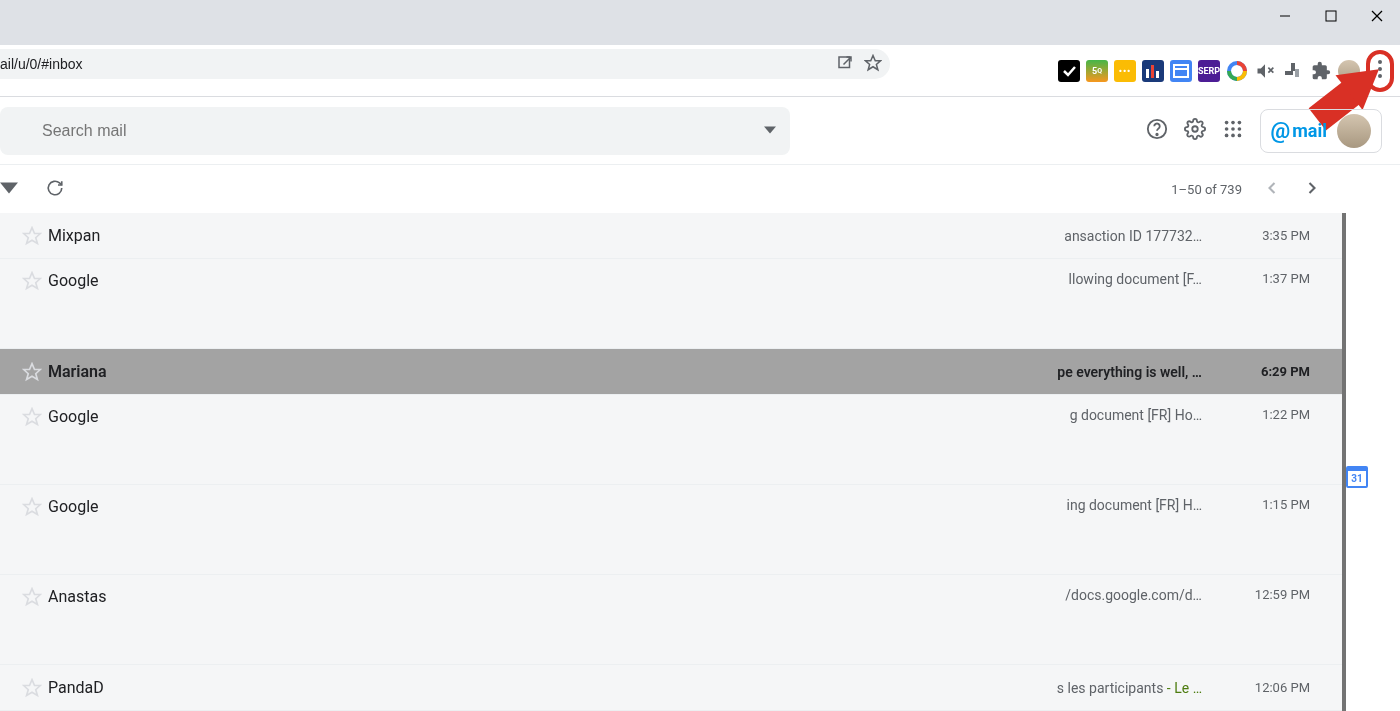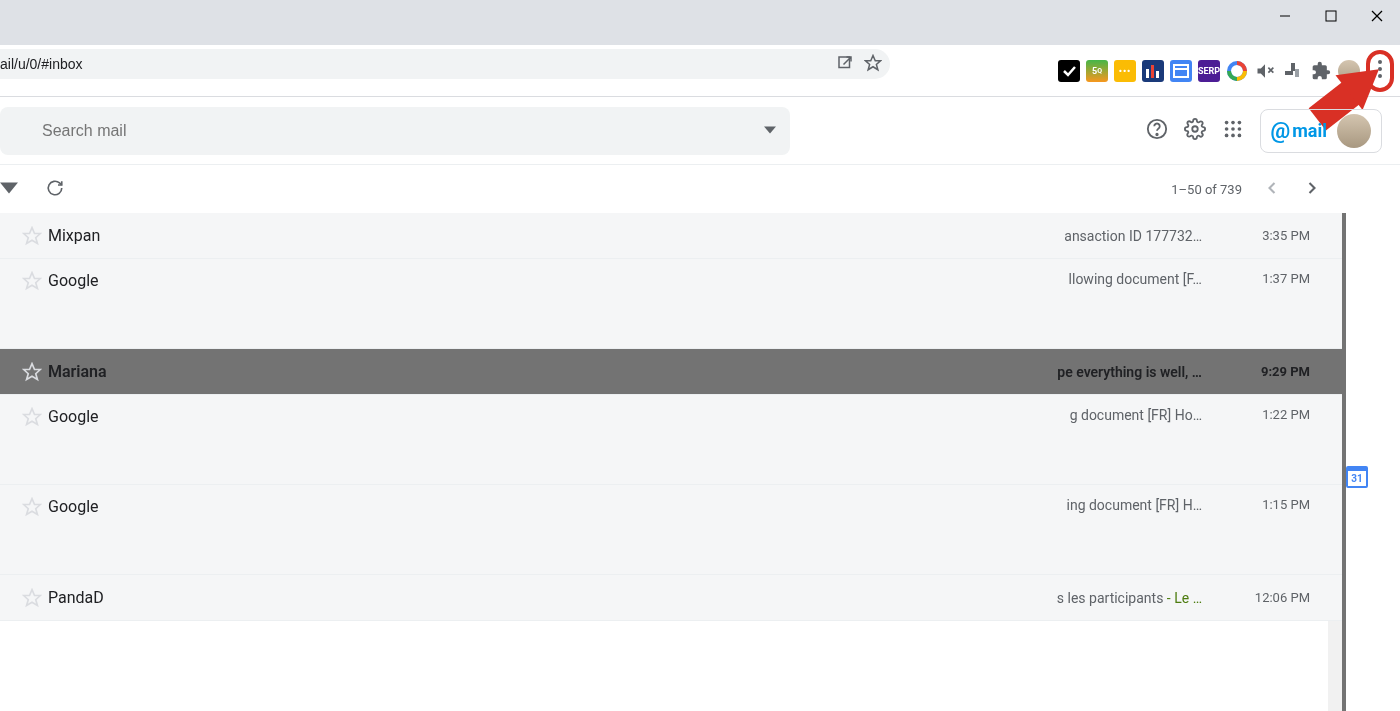--- a/index.html
+++ b/index.html
@@ -48,21 +48,21 @@
   .tb-left { display: flex; align-items: center; gap: 28px; position: absolute; left: 0; }
   .tb-left svg { width: 18px; height: 18px; }
   .tb-right { margin-left: auto; display: flex; align-items: center; gap: 20px; padding-right: 50px; }
   .tb-right svg { width: 20px; height: 20px; }
   .page-count { font-size: 13px; color: #5f6368; }
 
   
   .gm-body { display: flex; height: calc(711px - 45px - 38px - 68px - 48px); }
   .gm-list { flex: 1; position: relative; overflow: hidden; }
   .mail-row { height: 46px; display: flex; align-items: center; border-bottom: 1px solid #eceff1; padding: 0 20px 0 0; position: relative; background: #f5f6f7; }
-  .mail-row.unread { background: #737373; }
+  .mail-row.unread { background: #a3a3a3; }
   .mail-row.tall { height: 90px; align-items: flex-start; padding-top: 12px; }
   .star-cell { width: 48px; display:flex; justify-content:center; color: #dadce0; position:absolute; left:8px; }
   .star-cell svg { width: 20px; height: 20px; }
   .sender { position:absolute; left: 48px; font-size: 16px; color: #202124; white-space: nowrap; overflow:hidden; max-width: 60px;}
   .mail-row.unread .sender { font-weight: 600;}
   .snippet { position:absolute; right: 140px; font-size: 14px; color: #5f6368; white-space: nowrap; max-width: 180px; overflow:hidden; text-align:right;}
   .mail-row.unread .snippet { color:#202124; font-weight:600;}
   .snippet .light { color: #4d7c0f; font-weight:400;}
   .time { position:absolute; right: 32px; font-size: 13px; color: #5f6368; text-align: center; }
   .mail-row.unread .time { font-weight: 700; color:#202124;}
@@ -290,41 +290,51 @@
           <span class="time">1:37 PM</span>
         </div>
         <div class="mail-row unread">
           <span class="star-cell">
             <svg viewBox="0 0 24 24" fill="none" stroke="#dadce0" stroke-width="2">
               <polygon points="12,2 15,9 22,9 16.5,14 18.5,21 12,17 5.5,21 7.5,14 2,9 9,9"></polygon>
             </svg>
           </span>
           <span class="sender">Mariana</span>
           <span class="snippet">pe everything is well, …</span>
-          <span class="time">9:29 PM</span>
+          <span class="time">6:29 PM</span>
         </div>
         <div class="mail-row tall">
           <span class="star-cell">
             <svg viewBox="0 0 24 24" fill="none" stroke="#dadce0" stroke-width="2">
               <polygon points="12,2 15,9 22,9 16.5,14 18.5,21 12,17 5.5,21 7.5,14 2,9 9,9"></polygon>
             </svg>
           </span>
           <span class="sender">Google</span>
           <span class="snippet">g document [FR] Ho…</span>
           <span class="time">1:22 PM</span>
         </div>
         <div class="mail-row tall">
           <span class="star-cell">
             <svg viewBox="0 0 24 24" fill="none" stroke="#dadce0" stroke-width="2">
               <polygon points="12,2 15,9 22,9 16.5,14 18.5,21 12,17 5.5,21 7.5,14 2,9 9,9"></polygon>
             </svg>
           </span>
           <span class="sender">Google</span>
           <span class="snippet">ing document [FR] H…</span>
           <span class="time">1:15 PM</span>
+        </div>
+        <div class="mail-row tall">
+          <span class="star-cell">
+            <svg viewBox="0 0 24 24" fill="none" stroke="#dadce0" stroke-width="2">
+              <polygon points="12,2 15,9 22,9 16.5,14 18.5,21 12,17 5.5,21 7.5,14 2,9 9,9"></polygon>
+            </svg>
+          </span>
+          <span class="sender">Anastas</span>
+          <span class="snippet">/docs.google.com/d…</span>
+          <span class="time">12:59 PM</span>
         </div>
         <div class="mail-row">
           <span class="star-cell">
             <svg viewBox="0 0 24 24" fill="none" stroke="#dadce0" stroke-width="2">
               <polygon points="12,2 15,9 22,9 16.5,14 18.5,21 12,17 5.5,21 7.5,14 2,9 9,9"></polygon>
             </svg>
           </span>
           <span class="sender">PandaD</span>
           <span class="snippet"><span>s les participants</span><span class="light"> - Le …</span></span>
           <span class="time">12:06 PM</span>

